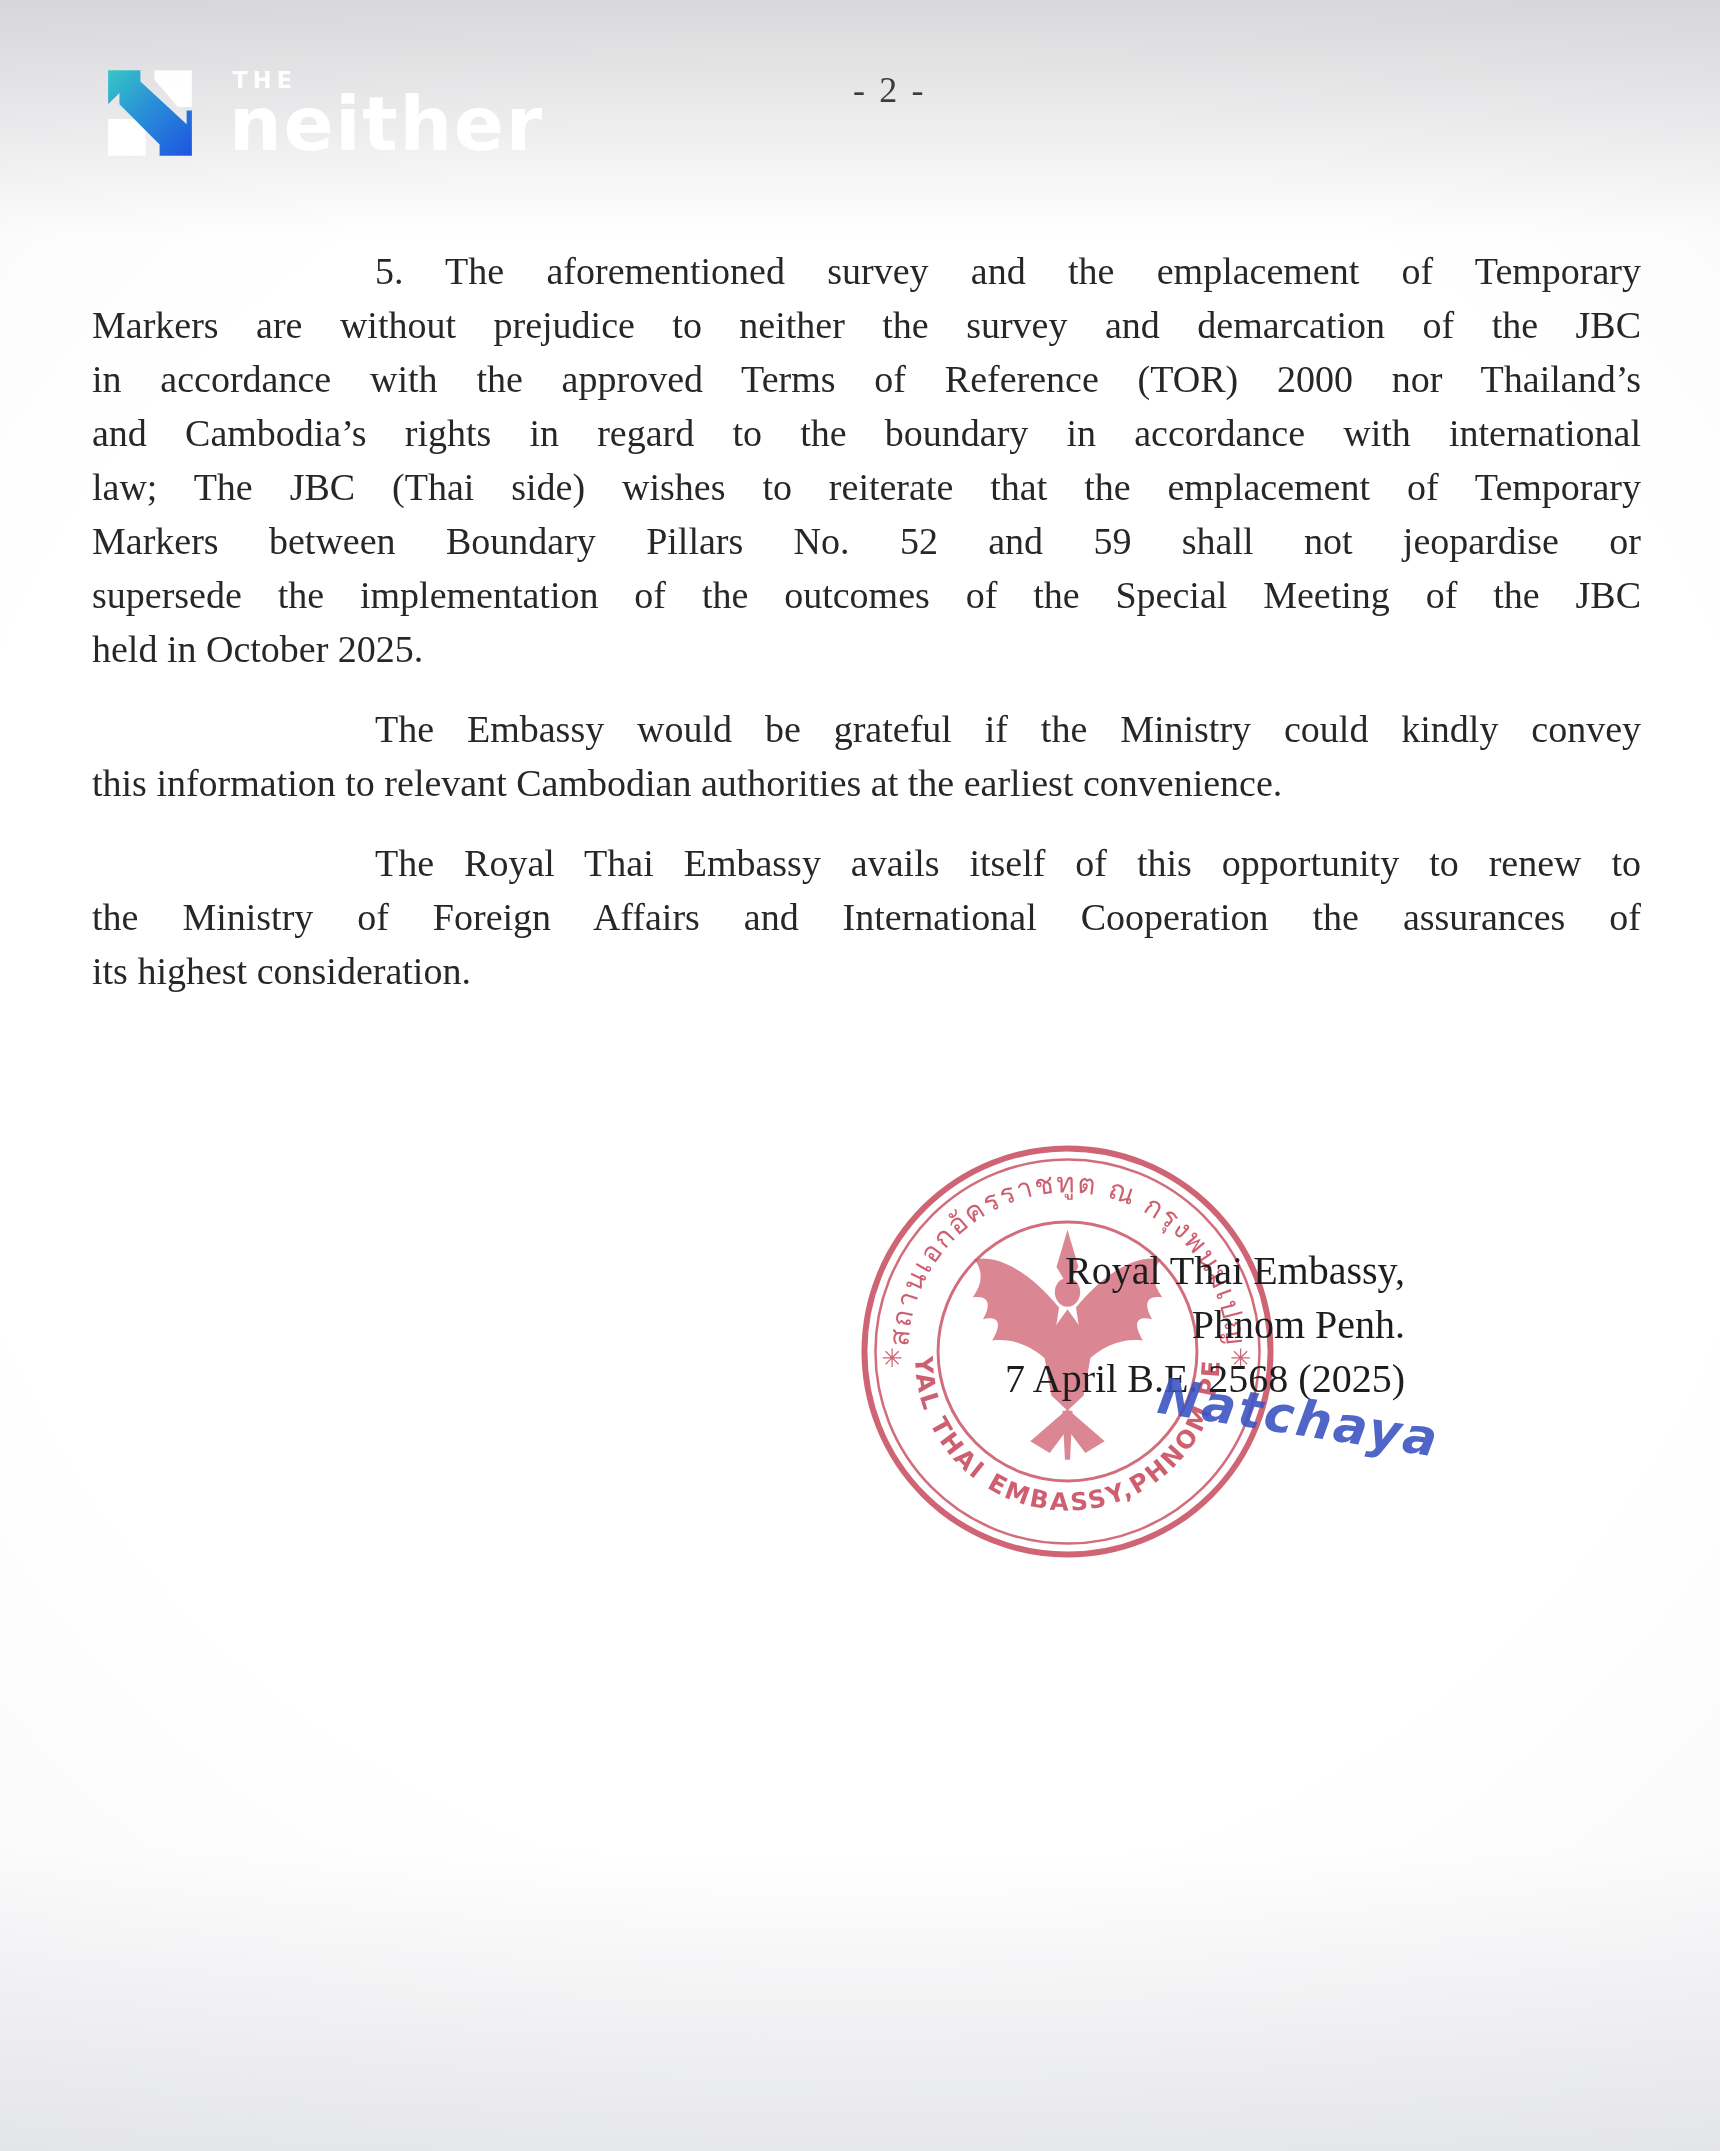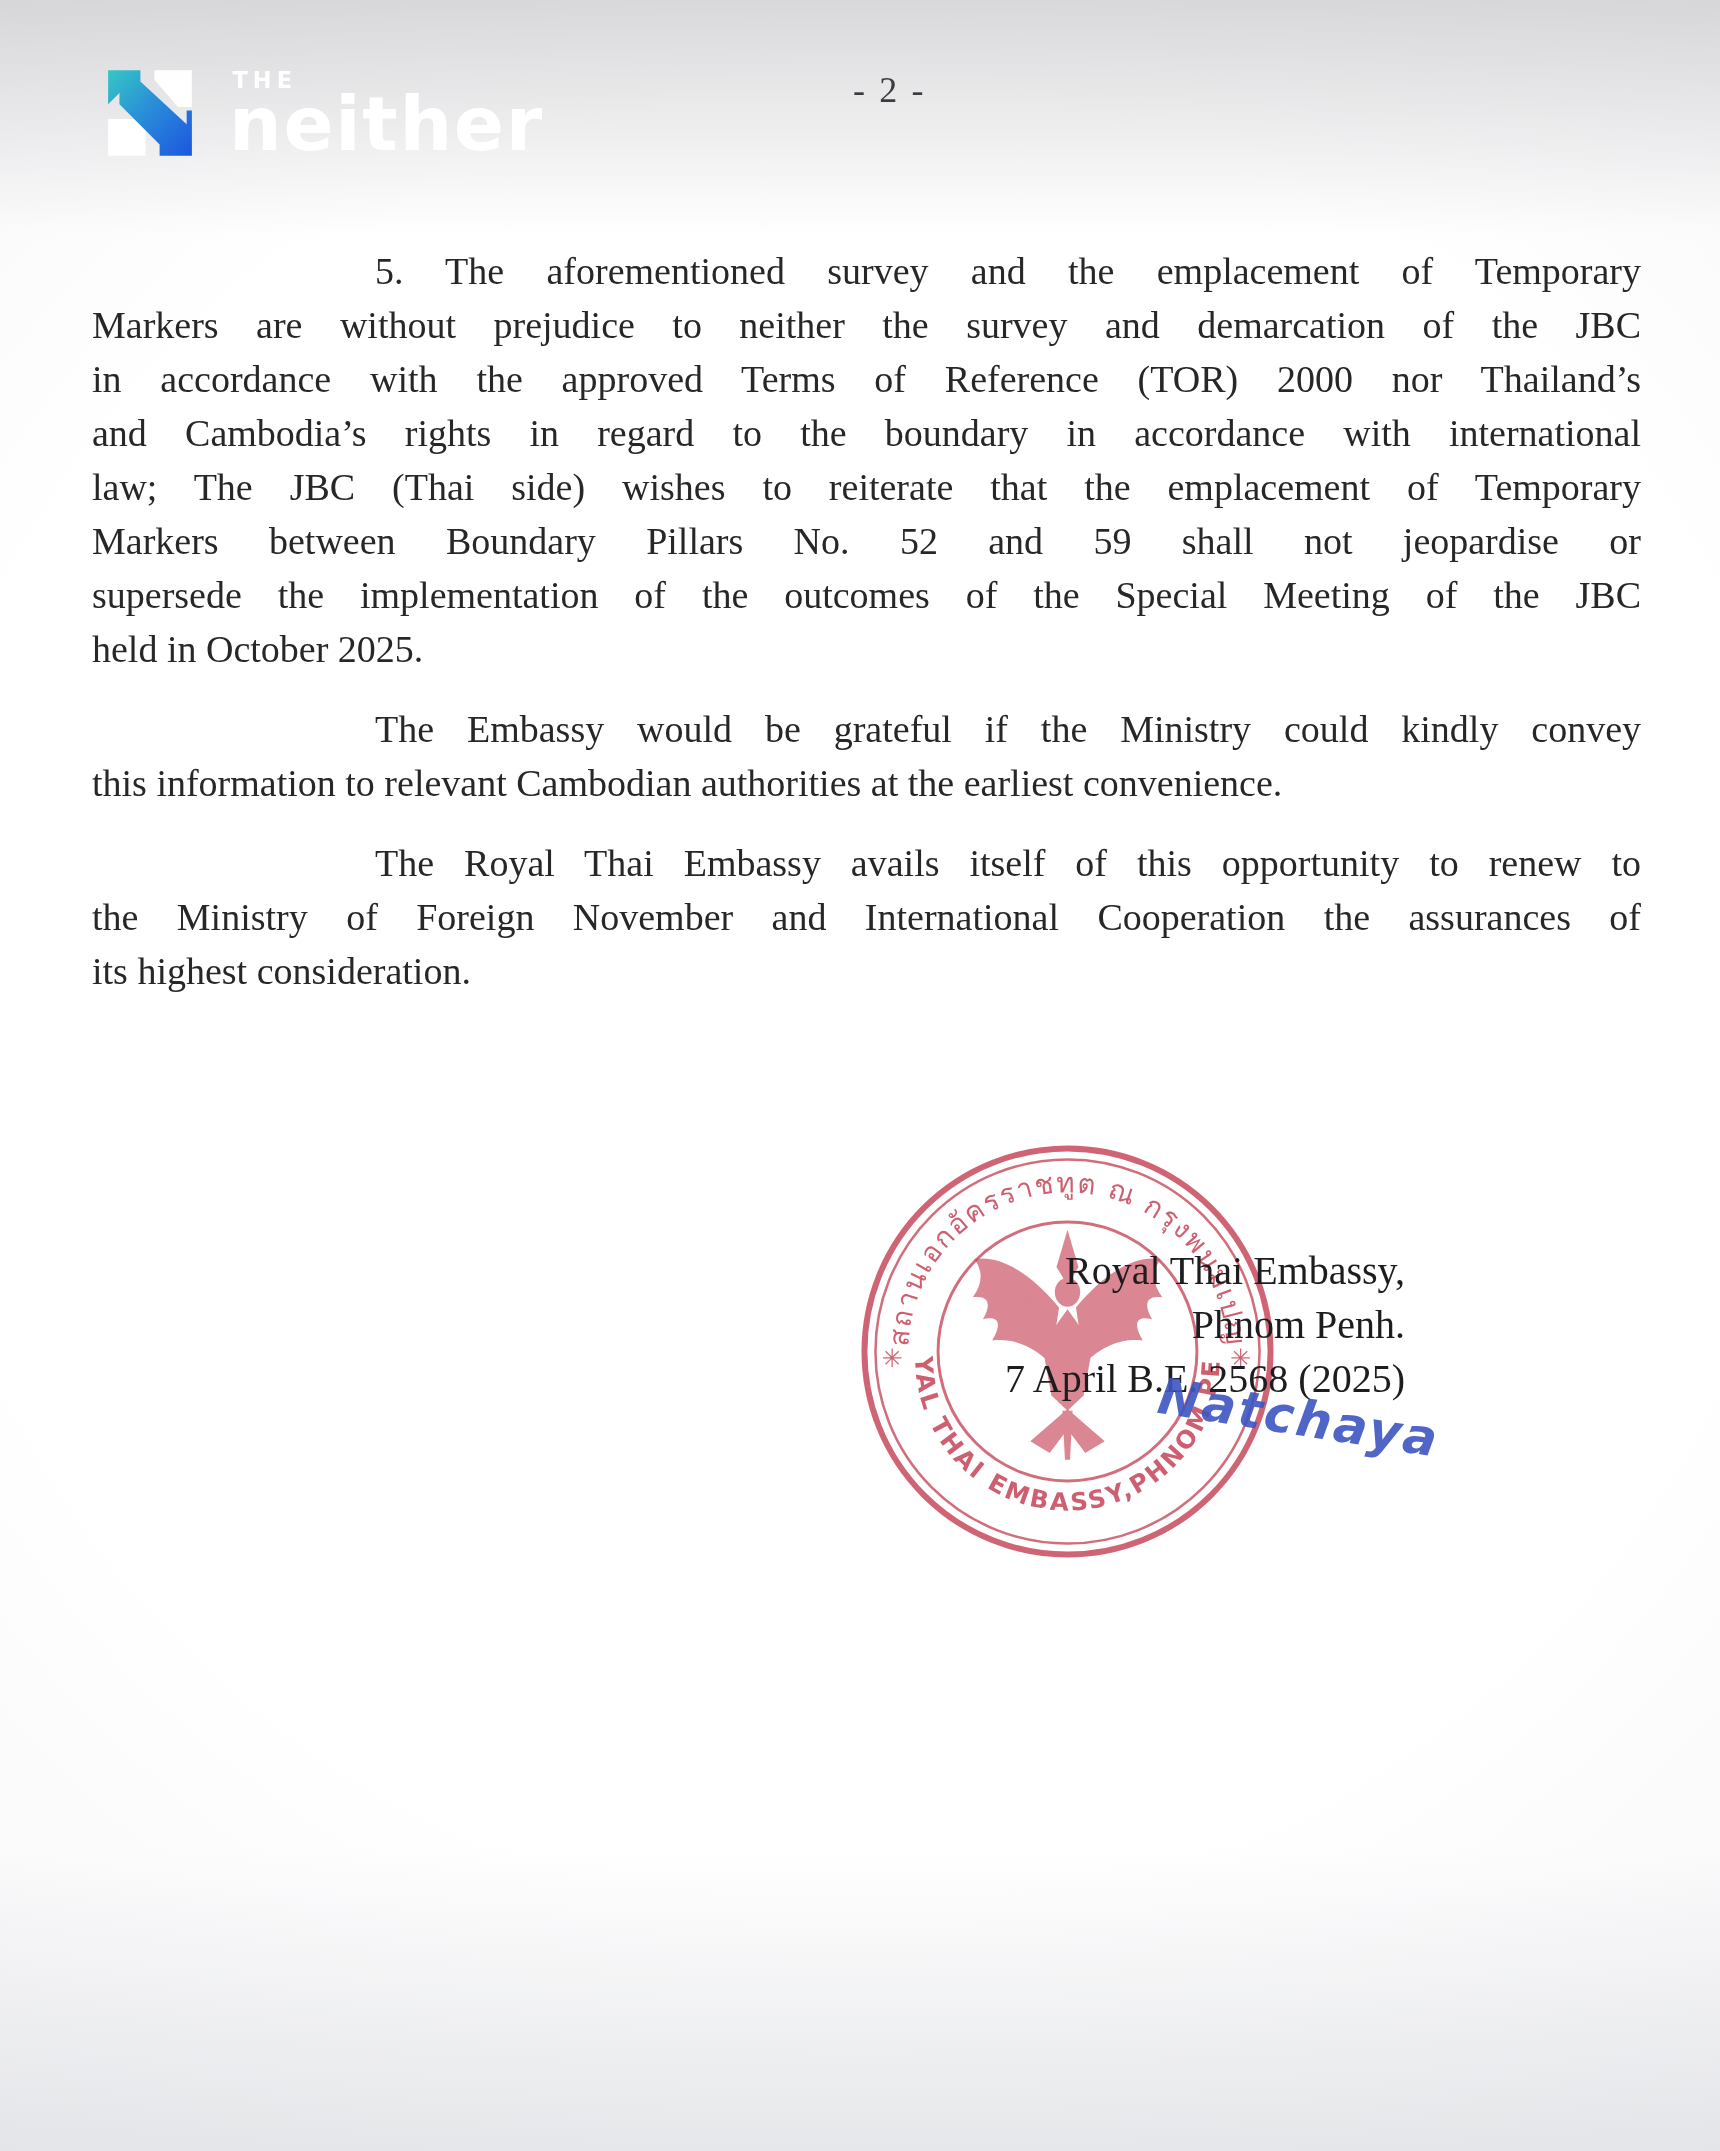--- a/index.html
+++ b/index.html
@@ -99,21 +99,21 @@
         <div class="line">Markers between Boundary Pillars No. 52 and 59 shall not jeopardise or</div>
         <div class="line">supersede the implementation of the outcomes of the Special Meeting of the JBC</div>
         <div class="line last">held in October 2025.</div>
       </div>
       <div class="para">
         <div class="line first">The Embassy would be grateful if the Ministry could kindly convey</div>
         <div class="line last">this information to relevant Cambodian authorities at the earliest convenience.</div>
       </div>
       <div class="para">
         <div class="line first">The Royal Thai Embassy avails itself of this opportunity to renew to</div>
-        <div class="line">the Ministry of Foreign November and International Cooperation the assurances of</div>
+        <div class="line">the Ministry of Foreign Affairs and International Cooperation the assurances of</div>
         <div class="line last">its highest consideration.</div>
       </div>
     </div>
 
   <svg class="stamp" viewBox="0 0 500 500">
     <g id="stampGroup" color="#c23a4e">
       <circle cx="250" cy="250" r="240" fill="none" stroke="currentColor" stroke-width="7" opacity="0.85"></circle>
       <circle cx="250" cy="250" r="227" fill="none" stroke="currentColor" stroke-width="3" opacity="0.8"></circle>
       <circle cx="250" cy="250" r="153" fill="none" stroke="currentColor" stroke-width="3.5" opacity="0.8"></circle>
 

